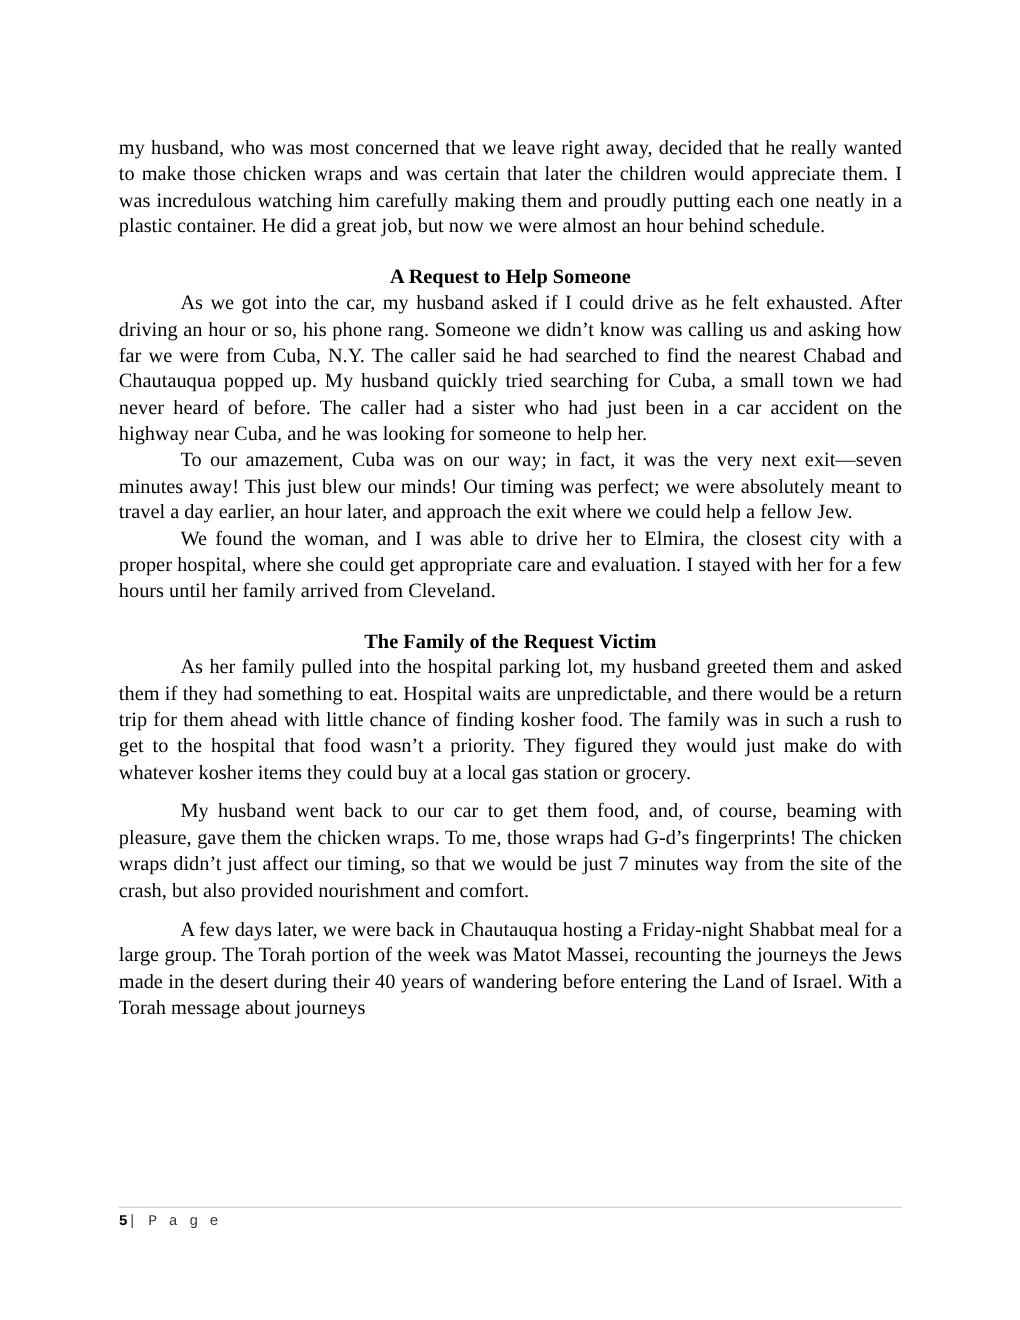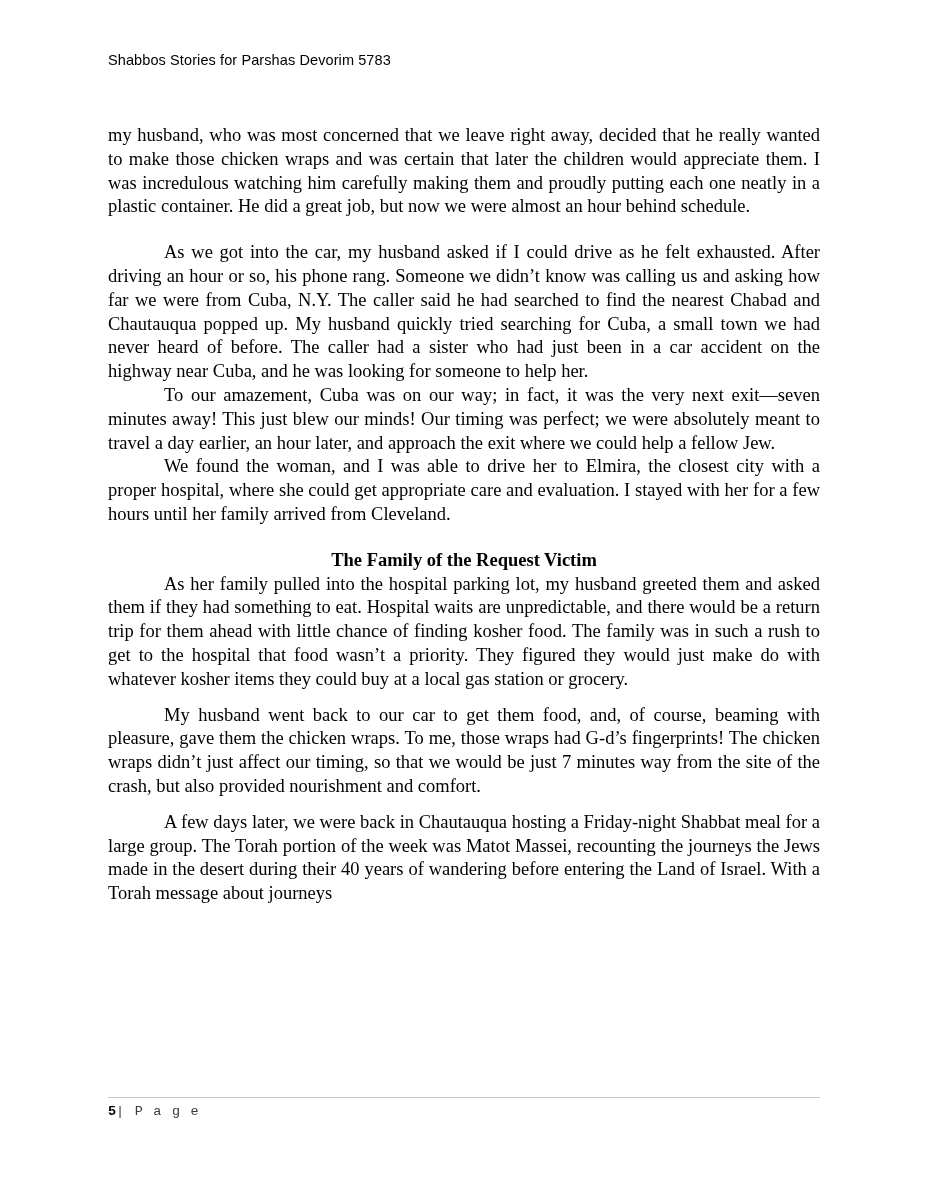--- a/index.html
+++ b/index.html
@@ -87,27 +87,27 @@
   }
   .footer .sep {
     color: #3a3a3a;
   }
 </style>
 </head>
 <body>
 
 <div class="page">
 
-  <div class="header">Shabbos Stories for Parshas Devorim 5783</div>
 
   <div class="content">
 
     <p class="para-1">my husband, who was most concerned that we leave right away, decided that he really wanted to make those chicken wraps and was certain that later the children would appreciate them. I was incredulous watching him carefully making them and proudly putting each one neatly in a plastic container. He did a great job, but now we were almost an hour behind schedule.</p>
 
     <div class="gap-before">
+      <p class="section-title">A Request to Help Someone</p>
     </div>
 
     <p class="indent">As we got into the car, my husband asked if I could drive as he felt exhausted. After driving an hour or so, his phone rang. Someone we didn’t know was calling us and asking how far we were from Cuba, N.Y. The caller said he had searched to find the nearest Chabad and Chautauqua popped up. My husband quickly tried searching for Cuba, a small town we had never heard of before. The caller had a sister who had just been in a car accident on the highway near Cuba, and he was looking for someone to help her.</p>
 
     <p class="indent">To our amazement, Cuba was on our way; in fact, it was the very next exit—seven minutes away! This just blew our minds! Our timing was perfect; we were absolutely meant to travel a day earlier, an hour later, and approach the exit where we could help a fellow Jew.</p>
 
     <p class="indent">We found the woman, and I was able to drive her to Elmira, the closest city with a proper hospital, where she could get appropriate care and evaluation. I stayed with her for a few hours until her family arrived from Cleveland.</p>
 
     <div class="gap-before">
       <p class="section-title">The Family of the Request Victim</p>

